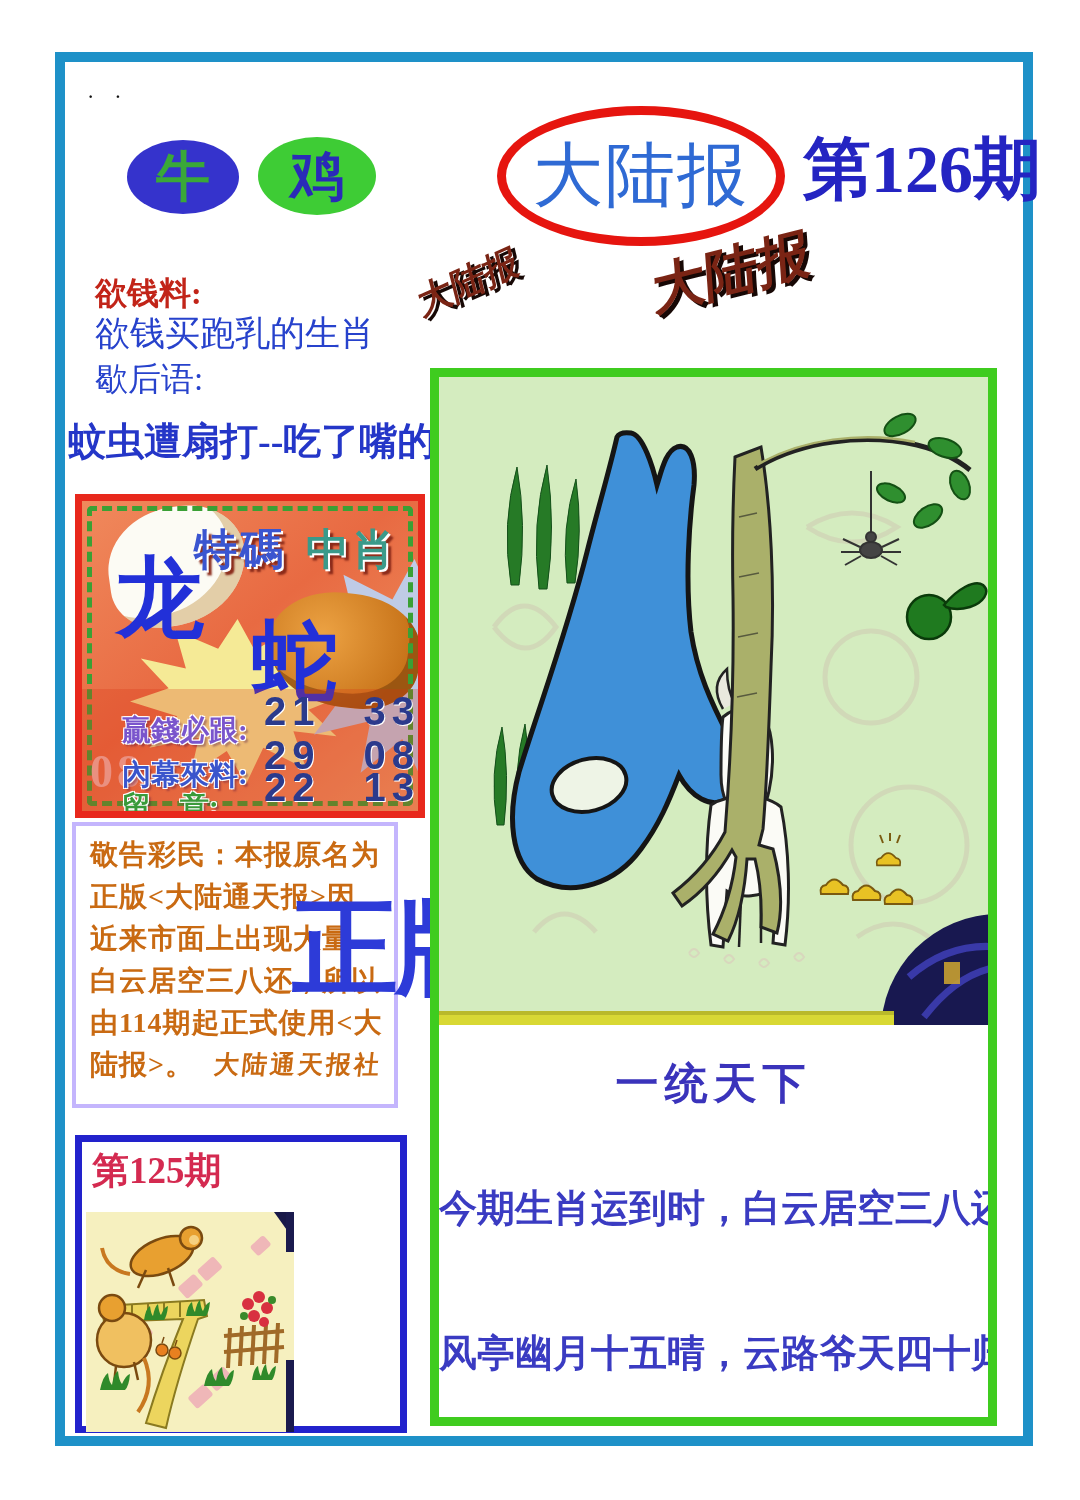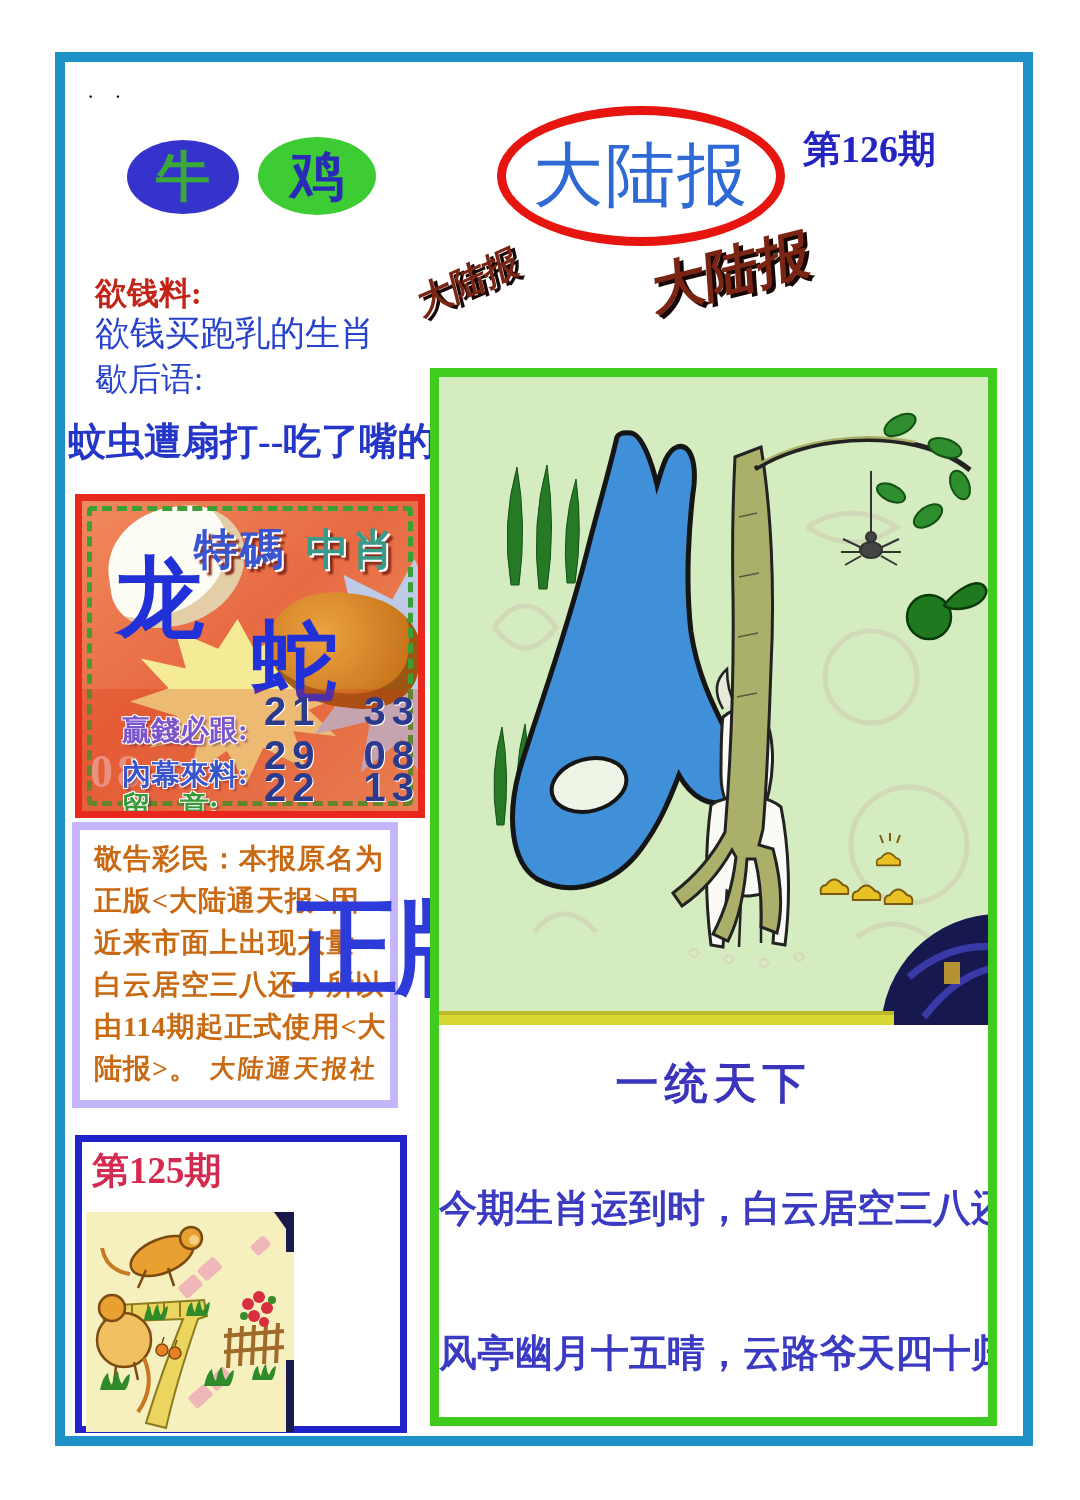--- a/index.html
+++ b/index.html
@@ -19,21 +19,21 @@
   .oval-blue { left:127px; top:140px; width:112px; height:74px; background:#3533cc; }
   .oval-green { left:258px; top:137px; width:118px; height:78px; background:#3ecc35; }
   .oval-blue span { color:#3aa838; font-size:54px; font-weight:bold; }
   .oval-green span { color:#2a2ab8; font-size:54px; font-weight:bold; }
 
   
   .ring { position:absolute; left:497px; top:106px; width:288px; height:140px;
           border:9px solid #e6150f; border-radius:50%;
           display:flex; align-items:center; justify-content:center; background:#fff; }
   .masthead { color:#2f6ad4; font-size:70px; letter-spacing:2px; }
-  .issue { position:absolute; left:803px; top:124px; color:#2424c2; font-size:38px;
+  .issue { position:absolute; left:803px; top:124px; color:#2424c2; font-size:68px;
            font-weight:bold;text-align:center; }
 
   
   .wm { position:absolute; color:#7a2414; font-weight:bold;
         text-shadow:4px 4px 0 #170805; white-space:nowrap; }
   .wm-small { left:414px; top:258px; font-size:36px; transform:rotate(-24deg) skewX(-10deg); }
   .wm-large { left:650px; top:236px; font-size:54px; transform:rotate(-14deg) skewX(-10deg); }
 
   
   .yuqian-label { position:absolute; left:95px; top:272px; color:#c22418;
@@ -75,21 +75,21 @@
         text-shadow:-1px -1px 0 #fff,1px -1px 0 #fff,-1px 1px 0 #fff,1px 1px 0 #fff,
         3px 3px 2px rgba(60,0,60,.35); }
   .crow .nums { position:absolute; left:182px; top:-4px; font-size:40px; font-weight:bold;
         color:#2b3a8c; word-spacing:26px; letter-spacing:6px;
         text-shadow:1px 1px 0 #fff; }
   .ghost-num { position:absolute; left:0px; top:244px; font-size:46px; font-weight:bold;
         color:#f2b5ac; opacity:.95; letter-spacing:4px;padding-left:8px; }
 
   
   .notice { position:absolute; left:72px; top:822px; width:326px; height:286px;
-            border:8px solid #c4b5fd; background:#fff; padding:8px 12px 6px 14px; }
+            border:4px solid #c4b5fd; background:#fff; padding:8px 12px 6px 14px; }
   .notice-line { color:#c96a12; font-size:28px; font-weight:bold; line-height:42px;
                  letter-spacing:1px; white-space:nowrap; }
   .notice-last { display:flex; align-items:flex-end; }
   .notice-sig { color:#c96a12; font-size:25px; font-weight:bold; margin-left:auto;
                 font-family:"Liberation Serif","DejaVu Serif",serif;
                 transform:skewX(-6deg); letter-spacing:3px; }
   .stamp { position:absolute; left:292px; top:896px; color:#2d3bd8; font-size:106px;
            font-weight:bold; letter-spacing:-2px; z-index:5; line-height:1; }
 
   

